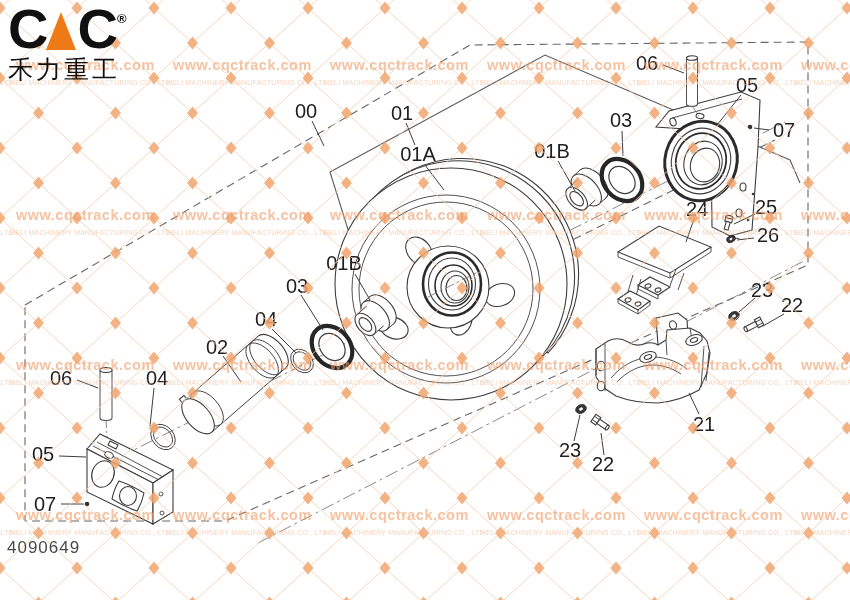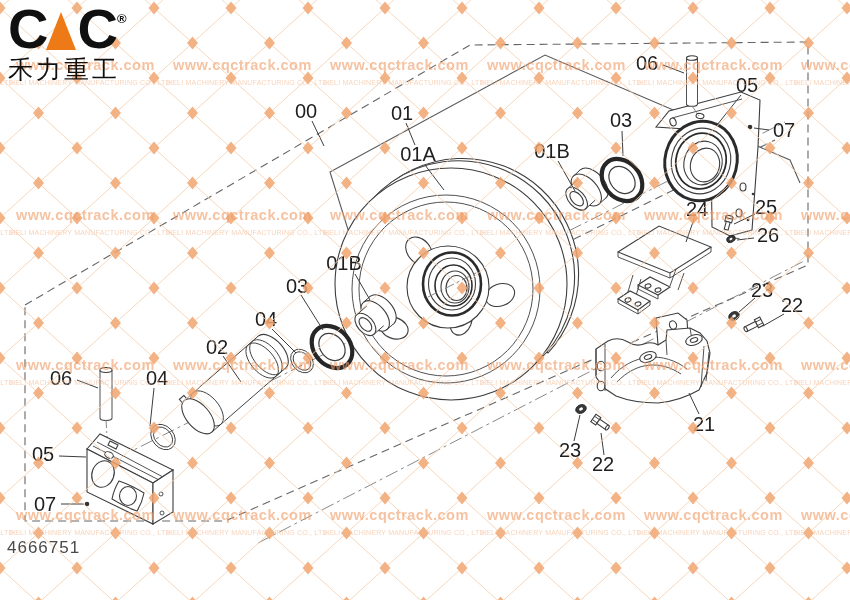--- a/index.html
+++ b/index.html
@@ -290,21 +290,21 @@
   <div class="logo">
     <div class="logo-row">
       <span class="logo-c">C</span>
       <span class="logo-tri"></span>
       <span class="logo-c">C</span>
       <span class="logo-r">®</span>
     </div>
     <div class="logo-cn">禾力重工</div>
   </div>
 
-  <div class="drawing-number">4666751</div>
+  <div class="drawing-number">4090649</div>
 
   <svg id="watermark" width="850" height="600" viewBox="0 0 850 600">
     <defs>
       <pattern id="lattice" width="77" height="70" patternUnits="userSpaceOnUse" patternTransform="translate(0,8)">
         <path id="lat-lines" d="M0,0 L38.5,35 L77,0 M0,70 L38.5,35 L77,70" fill="none" stroke="#f6cfae" stroke-width="1"></path>
         <path id="lat-diamonds" fill="#f0a46e" d="M0,-6.5 L5.5,0 L0,6.5 L-5.5,0 Z M77,-6.5 L82.5,0 L77,6.5 L71.5,0 Z M38.5,28.5 L44,35 L38.5,41.5 L33,35 Z M0,63.5 L5.5,70 L0,76.5 L-5.5,70 Z M77,63.5 L82.5,70 L77,76.5 L71.5,70 Z"></path>
       </pattern>
     </defs>
     <rect width="850" height="600" fill="url(#lattice)" opacity="0.85"></rect>
     <g id="wm-rows" opacity="0.62">

